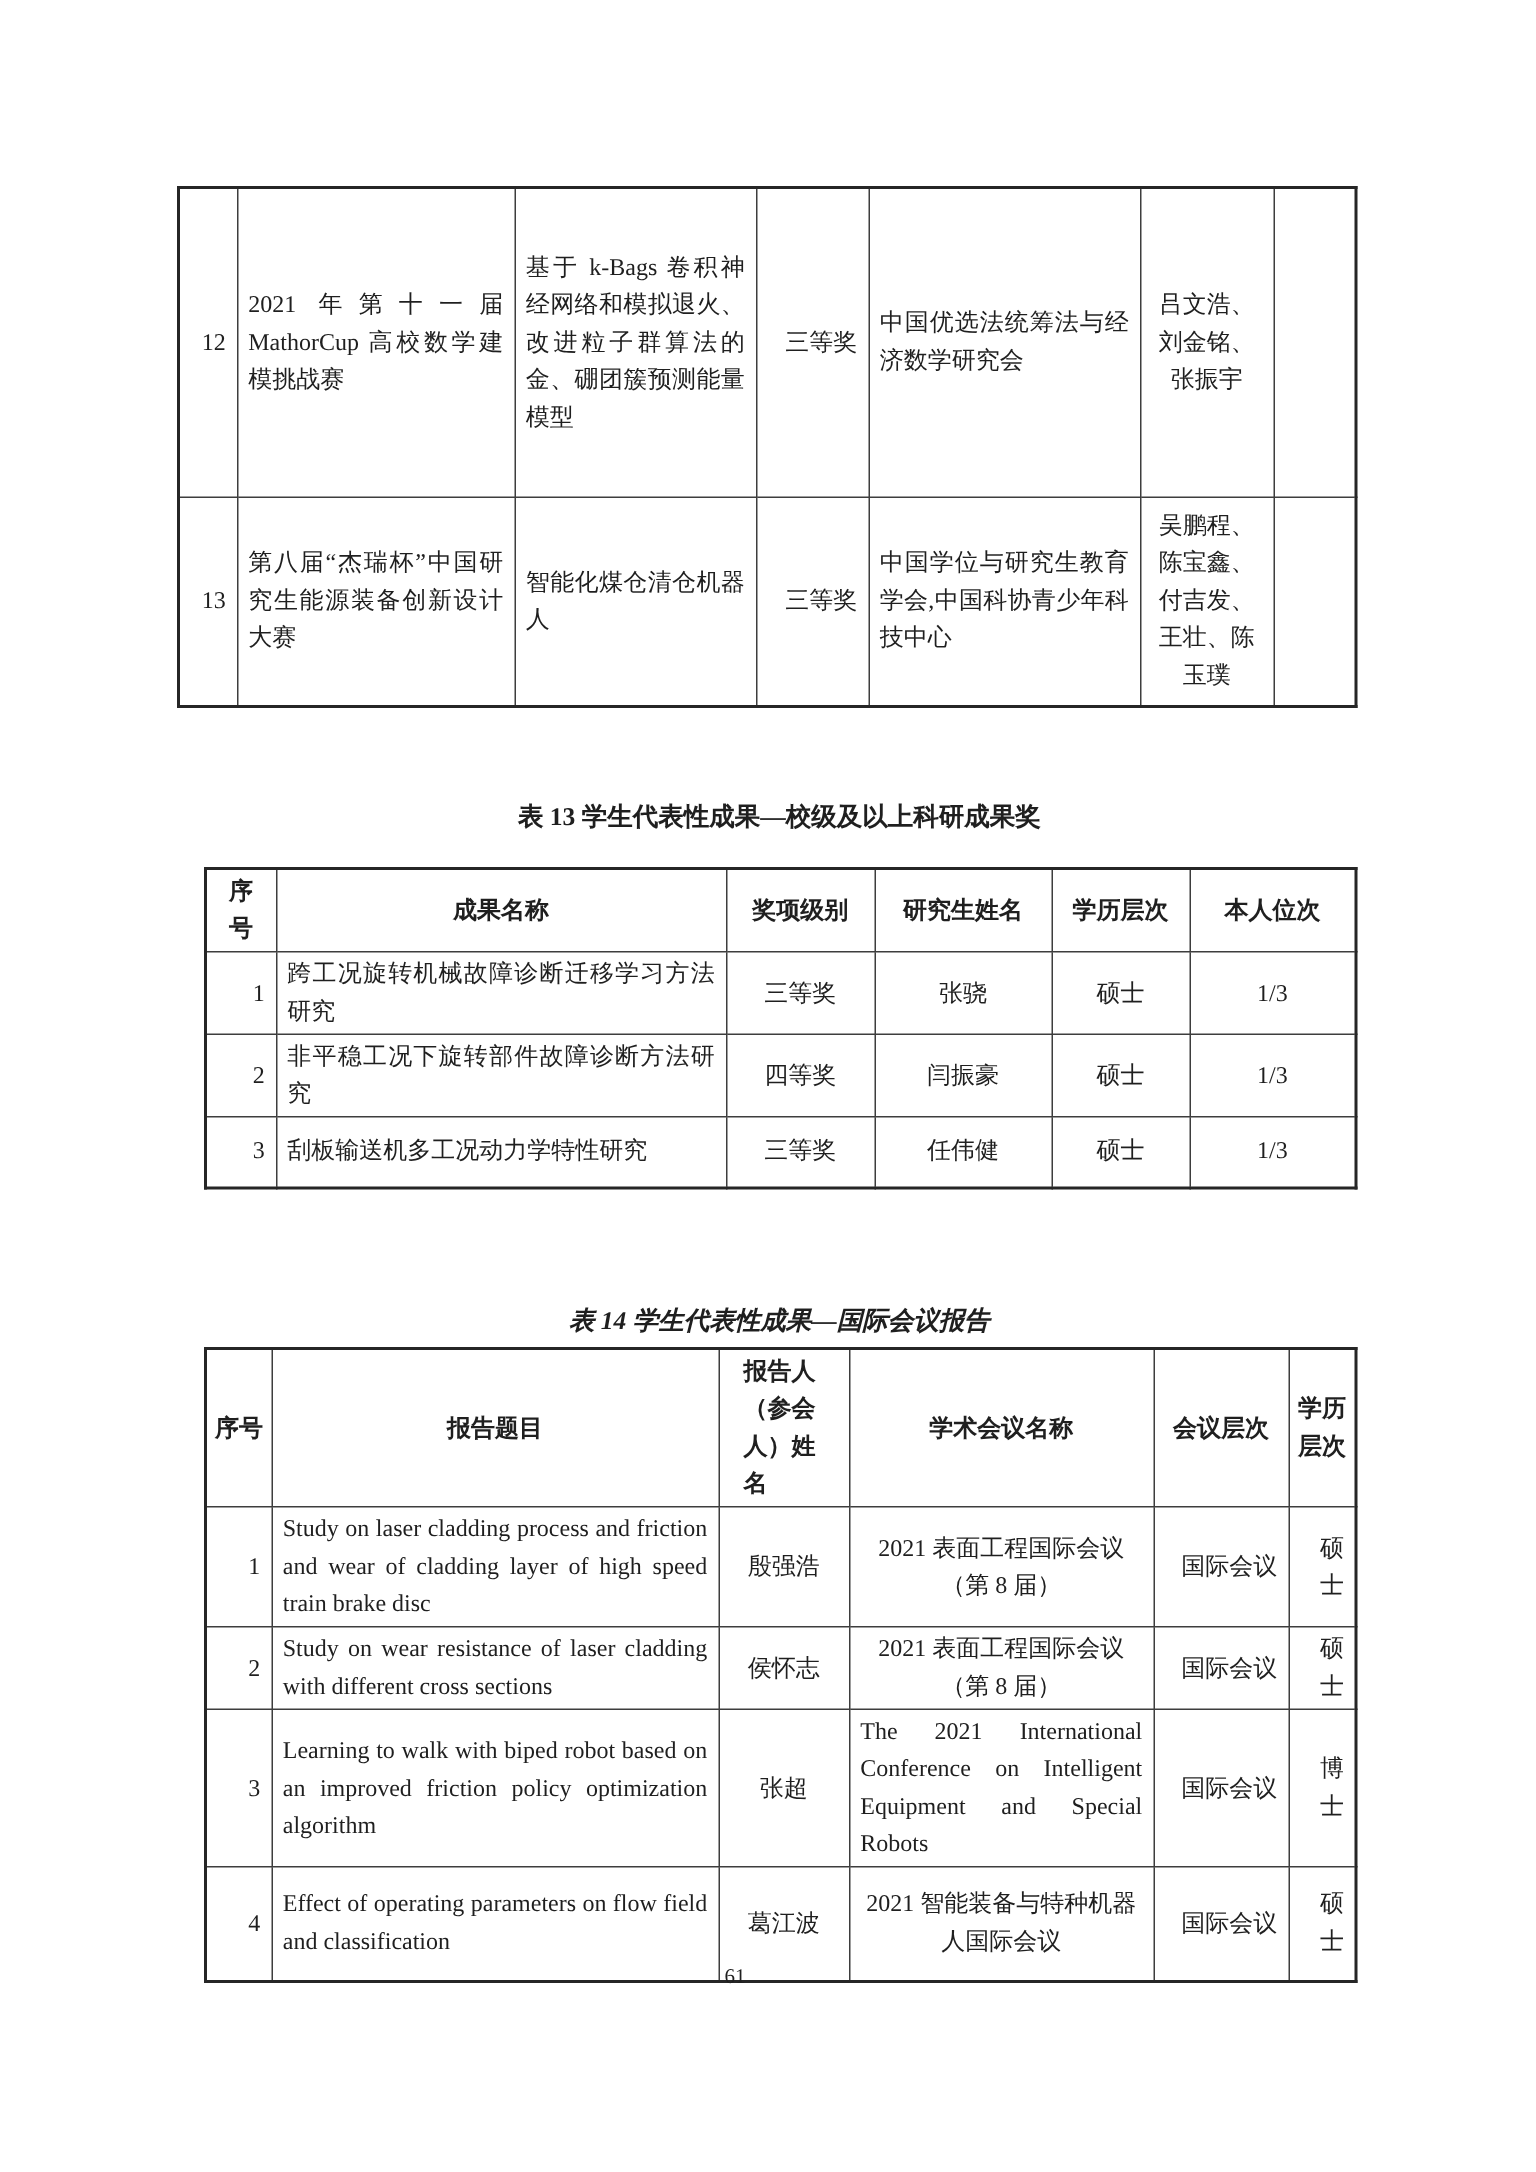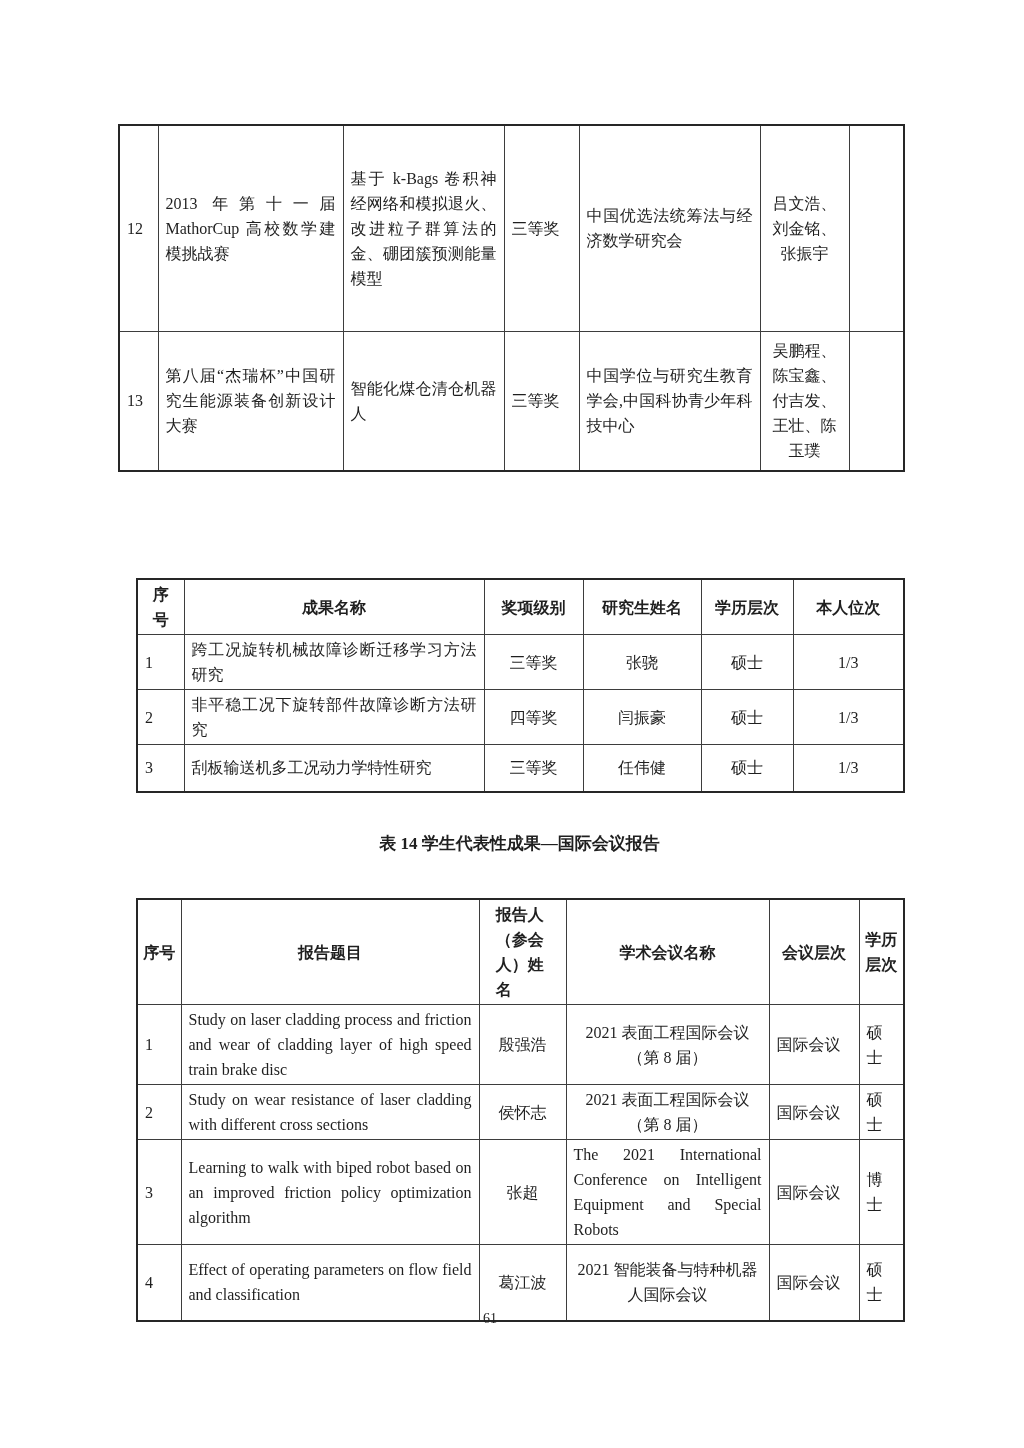--- a/index.html
+++ b/index.html
@@ -42,34 +42,34 @@
   .t13 .r2{height:55px;}
   .t13 .r3{height:47px;}
   
   .t14{left:136px;top:898px;width:767px;}
   .t14 .hrow{height:105px;}
   .t14 .r1{height:77px;}
   .t14 .r2{height:52px;}
   .t14 .r3{height:95px;}
   .t14 .r4{height:76px;}
 
-  .c{text-align:left;}
+  .c{text-align:right;}
   .j{text-align:justify;}
   .l{text-align:center;}
   .pad-sm{padding:2px 4px;}
   .nowrap{white-space:nowrap;}
   .vnarrow{display:inline-block;width:1.15em;text-align:center;}
   .wnarrow{display:inline-block;width:3.35em;text-align:left;}
 
   .tbl-title{
     position:absolute;left:136px;width:767px;
     text-align:center;font-weight:bold;font-size:17px;line-height:24px;
   }
   .title13{top:533px;}
-  .title14{top:832px;}
+  .title14{top:869px;font-style:italic;}
   .pagenum{
     position:absolute;top:1311px;left:0;width:980px;
     text-align:center;font-size:14px;
   }
 </style>
 </head>
 <body>
 
 <div class="page">
 
@@ -79,39 +79,40 @@
         <col style="width:185px">
         <col style="width:161px">
       <col style="width:75px">
         <col style="width:181px">
         <col style="width:89px">
       <col style="width:55px">
     </colgroup>
     <tbody>
       <tr class="r12">
         <td class="c">12</td>
-        <td class="j">2013 年第十一届 MathorCup 高校数学建模挑战赛</td>
+        <td class="j">2021 年第十一届 MathorCup 高校数学建模挑战赛</td>
         <td class="j">基于 k-Bags 卷积神经网络和模拟退火、改进粒子群算法的金、硼团簇预测能量模型</td>
         <td class="c pad-sm">三等奖</td>
         <td class="j">中国优选法统筹法与经济数学研究会</td>
         <td class="l pad-sm">吕文浩、刘金铭、张振宇</td>
         <td></td>
       </tr>
       <tr class="r13">
         <td class="c">13</td>
         <td class="j">第八届“杰瑞杯”中国研究生能源装备创新设计大赛</td>
         <td class="j">智能化煤仓清仓机器人</td>
         <td class="c pad-sm">三等奖</td>
         <td class="j">中国学位与研究生教育学会,中国科协青少年科技中心</td>
         <td class="l pad-sm">吴鹏程、陈宝鑫、付吉发、王壮、陈玉璞</td>
         <td></td>
       </tr>
     </tbody>
   </table>
 
+  <div class="tbl-title title13">表 13 学生代表性成果—校级及以上科研成果奖</div>
 
   <table class="doc t13">
     <colgroup>
       <col style="width:47px">
         <col style="width:300px">
         <col style="width:99px">
       <col style="width:118px">
         <col style="width:92px">
         <col style="width:111px">
     </colgroup>

